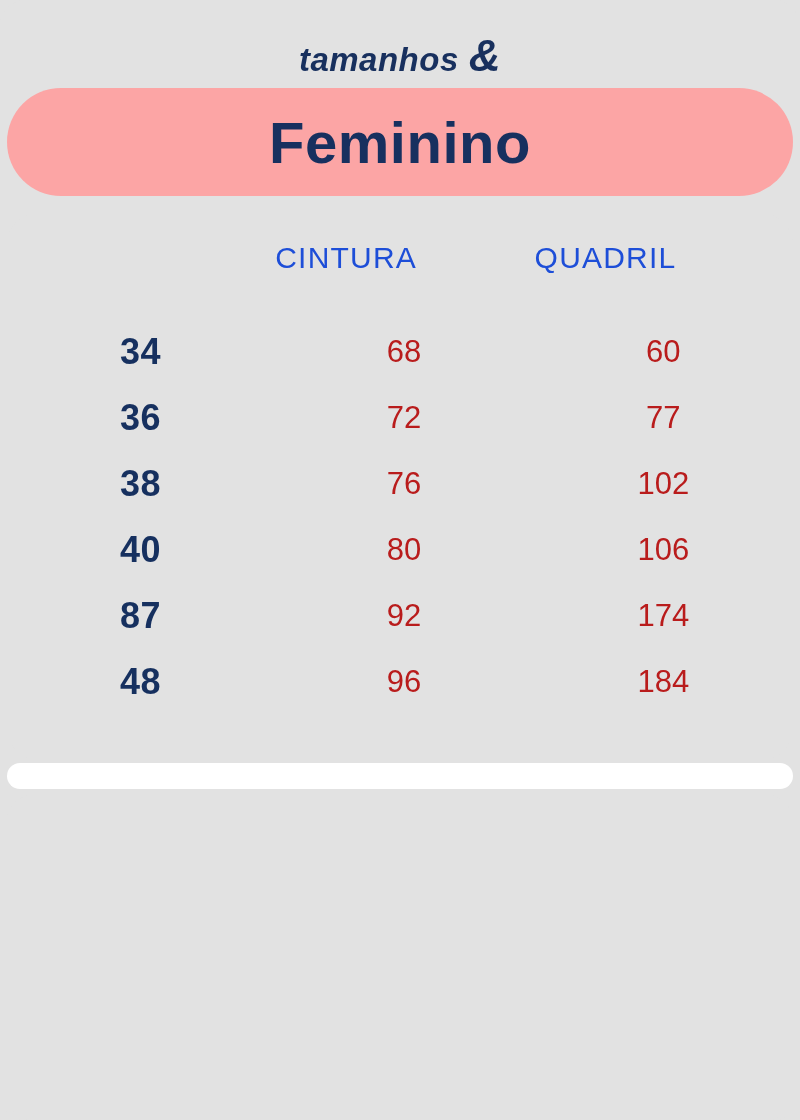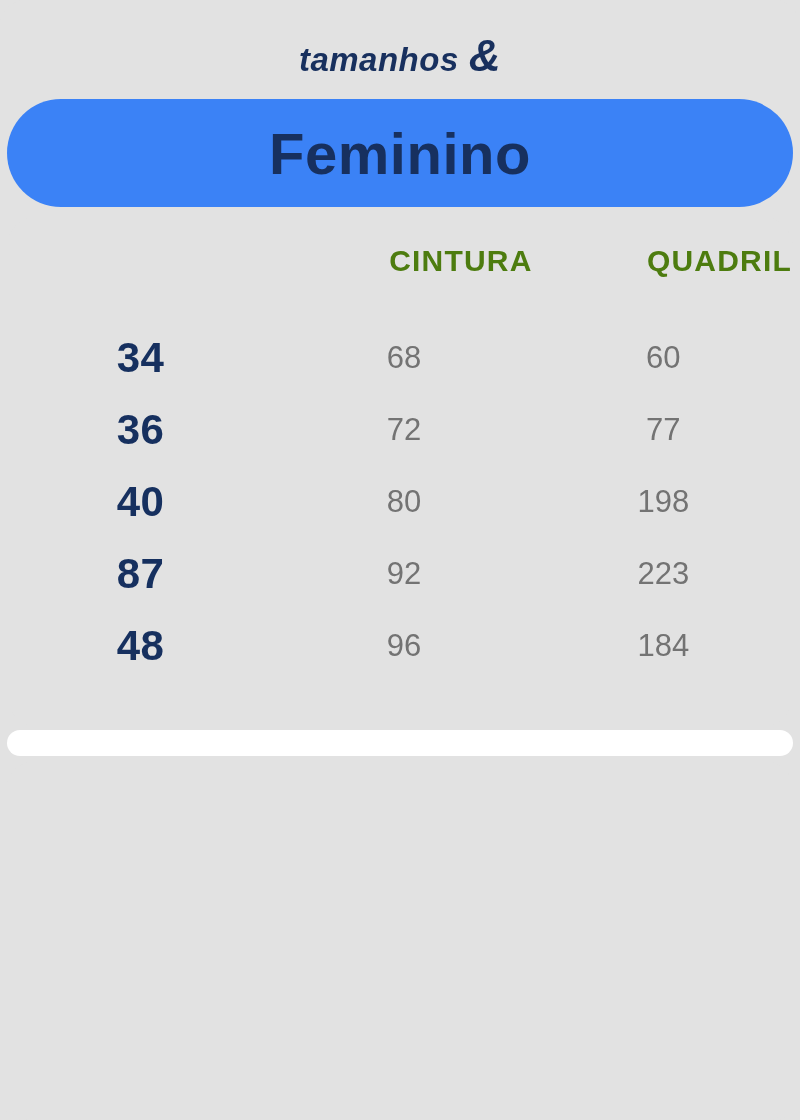--- a/index.html
+++ b/index.html
@@ -25,21 +25,21 @@
     display: flex;
     flex-direction: column;
     align-items: center;
   }
 
   
   .top-heading {
     width: 100%;
     text-align: center;
     padding-top: 36px;
-    padding-bottom: 20px;
+    padding-bottom: 9px;
     font-style: italic;
     font-weight: bold;
     font-size: 33px;
     letter-spacing: 0.5px;
     color: #18305e;
     display: flex;
     align-items: baseline;
     justify-content: center;
     gap: 10px;
     border-radius: 31px;
@@ -49,26 +49,26 @@
     font-style: italic;
     font-weight: bold;
     line-height: 0.9;
     color: #18305e;
   }
 
   
   .title-band {
     width: 786px;
     height: 108px;
-    background: #3b82f6;
+    background: #fca5a5;
     border-radius: 54px;
     display: flex;
     align-items: center;
     justify-content: center;
-    margin-bottom: 10px;
+    margin-bottom: 18px;
   }
   .title-band .title {
     font-size: 58px;
     font-weight: bold;
     letter-spacing: 0.5px;
     color: #17305f;
   }
 
   
   .table-card {
@@ -83,42 +83,42 @@
     width: 100%;
     border-collapse: collapse;
     table-layout: fixed;
   }
   table.size-table col.c-size { width: 34%; }
   table.size-table col.c-mid  { width: 33%; }
   table.size-table col.c-end  { width: 33%; }
 
   table.size-table th {
     font-size: 30px;
-    font-weight: bold;
-    color: #4d7c0f;
+    font-weight: normal;
+    color: #1d4ed8;
     letter-spacing: 1.2px;
     padding-bottom: 44px;
-    text-align: right;
+    text-align: left;
   }
   table.size-table th.blank { font-size: 0; }
 
   table.size-table td {
     text-align: center;
     padding: 12px 0;
   }
   td.size-cell {
-    font-size: 42px;
+    font-size: 36px;
     font-weight: bold;
     color: #16305f;
     letter-spacing: 0.5px;
   }
   td.val-cell {
     font-size: 31px;
     font-weight: normal;
-    color: #737373;
+    color: #b91c1c;
   }
 
   
   .white-strip {
     width: 786px;
     height: 26px;
     background: #ffffff;
     border-radius: 13px;
     margin-top: 4px;
   }
@@ -163,28 +163,33 @@
           <td class="size-cell">34</td>
           <td class="val-cell">68</td>
           <td class="val-cell">60</td>
         </tr>
         <tr>
           <td class="size-cell">36</td>
           <td class="val-cell">72</td>
           <td class="val-cell">77</td>
         </tr>
         <tr>
+          <td class="size-cell">38</td>
+          <td class="val-cell">76</td>
+          <td class="val-cell">102</td>
+        </tr>
+        <tr>
           <td class="size-cell">40</td>
           <td class="val-cell">80</td>
-          <td class="val-cell">198</td>
+          <td class="val-cell">106</td>
         </tr>
         <tr>
           <td class="size-cell">87</td>
           <td class="val-cell">92</td>
-          <td class="val-cell">223</td>
+          <td class="val-cell">174</td>
         </tr>
         <tr>
           <td class="size-cell">48</td>
           <td class="val-cell">96</td>
           <td class="val-cell">184</td>
         </tr>
       </tbody>
     </table>
   </div>
 

